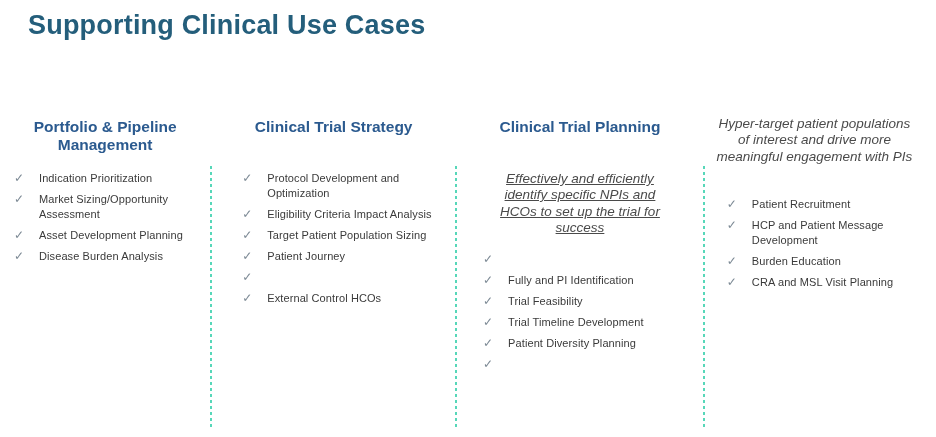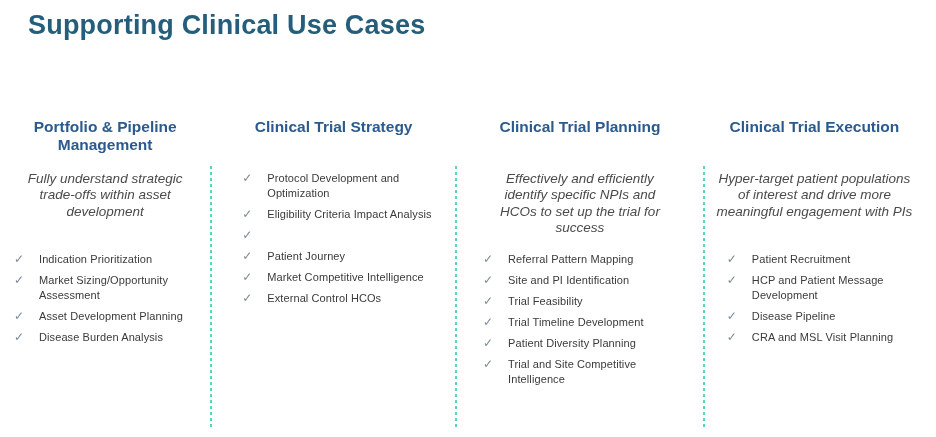--- a/index.html
+++ b/index.html
@@ -68,21 +68,21 @@
     height:81px;
     font-size:13.5px;
     font-style:italic;
     color:var(--c-desc);
     text-align:center;
     line-height:1.22;
     margin:0 auto;
   }
   .col-0 .col-desc{max-width:180px;}
   .col-1 .col-desc{max-width:212px;}
-  .col-2 .col-desc{max-width:180px;}
+  .col-2 .col-desc{max-width:180px;text-decoration:underline;}
   .col-3 .col-desc{max-width:196px;}
   .col-list{
     list-style:none;
   }
   .col-0 .col-list{padding-left:14px;padding-right:4px;}
   .col-1 .col-list{padding-left:30px;padding-right:8px;}
   .col-2 .col-list{padding-left:26px;padding-right:8px;}
   .col-3 .col-list{padding-left:22px;padding-right:4px;}
   .item{
     display:flex;
@@ -105,21 +105,20 @@
 </head>
 <body>
 
 <div class="slide">
   <h1 class="title">Supporting Clinical Use Cases</h1>
 
   <div class="columns">
 
     <section class="col col-0">
       <h2 class="col-header">Portfolio &amp; Pipeline Management</h2>
-      <p class="col-desc">Fully understand strategic trade-offs within asset development</p>
       <ul class="col-list">
 
           <li class="item">
             <span class="check">✓</span>
             <span class="item-text">Indication Prioritization</span>
           </li>
 
           <li class="item">
             <span class="check">✓</span>
             <span class="item-text">Market Sizing/Opportunity Assessment</span>
@@ -148,98 +147,95 @@
             <span class="item-text">Protocol Development and Optimization</span>
           </li>
 
           <li class="item">
             <span class="check">✓</span>
             <span class="item-text">Eligibility Criteria Impact Analysis</span>
           </li>
 
           <li class="item">
             <span class="check">✓</span>
+            <span class="item-text">Target Patient Population Sizing</span>
           </li>
 
           <li class="item">
             <span class="check">✓</span>
             <span class="item-text">Patient Journey</span>
           </li>
 
           <li class="item">
             <span class="check">✓</span>
-            <span class="item-text">Market Competitive Intelligence</span>
           </li>
 
           <li class="item">
             <span class="check">✓</span>
             <span class="item-text">External Control HCOs</span>
           </li>
         </ul>
     </section>
 
     <div class="divider"></div>
 
     <section class="col col-2">
       <h2 class="col-header">Clinical Trial Planning</h2>
       <p class="col-desc">Effectively and efficiently identify specific NPIs and HCOs to set up the trial for success</p>
       <ul class="col-list">
 
           <li class="item">
             <span class="check">✓</span>
-            <span class="item-text">Referral Pattern Mapping</span>
-          </li>
-
-          <li class="item">
-            <span class="check">✓</span>
-            <span class="item-text">Site and PI Identification</span>
+          </li>
+
+          <li class="item">
+            <span class="check">✓</span>
+            <span class="item-text">Fully and PI Identification</span>
           </li>
 
           <li class="item">
             <span class="check">✓</span>
             <span class="item-text">Trial Feasibility</span>
           </li>
 
           <li class="item">
             <span class="check">✓</span>
             <span class="item-text">Trial Timeline Development</span>
           </li>
 
           <li class="item">
             <span class="check">✓</span>
             <span class="item-text">Patient Diversity Planning</span>
           </li>
 
           <li class="item">
             <span class="check">✓</span>
-            <span class="item-text">Trial and Site Competitive Intelligence</span>
           </li>
         </ul>
     </section>
 
     <div class="divider"></div>
 
     <section class="col col-3">
-      <h2 class="col-header">Clinical Trial Execution</h2>
       <p class="col-desc">Hyper-target patient populations of interest and drive more meaningful engagement with PIs</p>
       <ul class="col-list">
 
           <li class="item">
             <span class="check">✓</span>
             <span class="item-text">Patient Recruitment</span>
           </li>
 
           <li class="item">
             <span class="check">✓</span>
             <span class="item-text">HCP and Patient Message Development</span>
           </li>
 
           <li class="item">
             <span class="check">✓</span>
-            <span class="item-text">Disease Pipeline</span>
+            <span class="item-text">Burden Education</span>
           </li>
 
           <li class="item">
             <span class="check">✓</span>
             <span class="item-text">CRA and MSL Visit Planning</span>
           </li>
         </ul>
     </section>
 
   </div>

